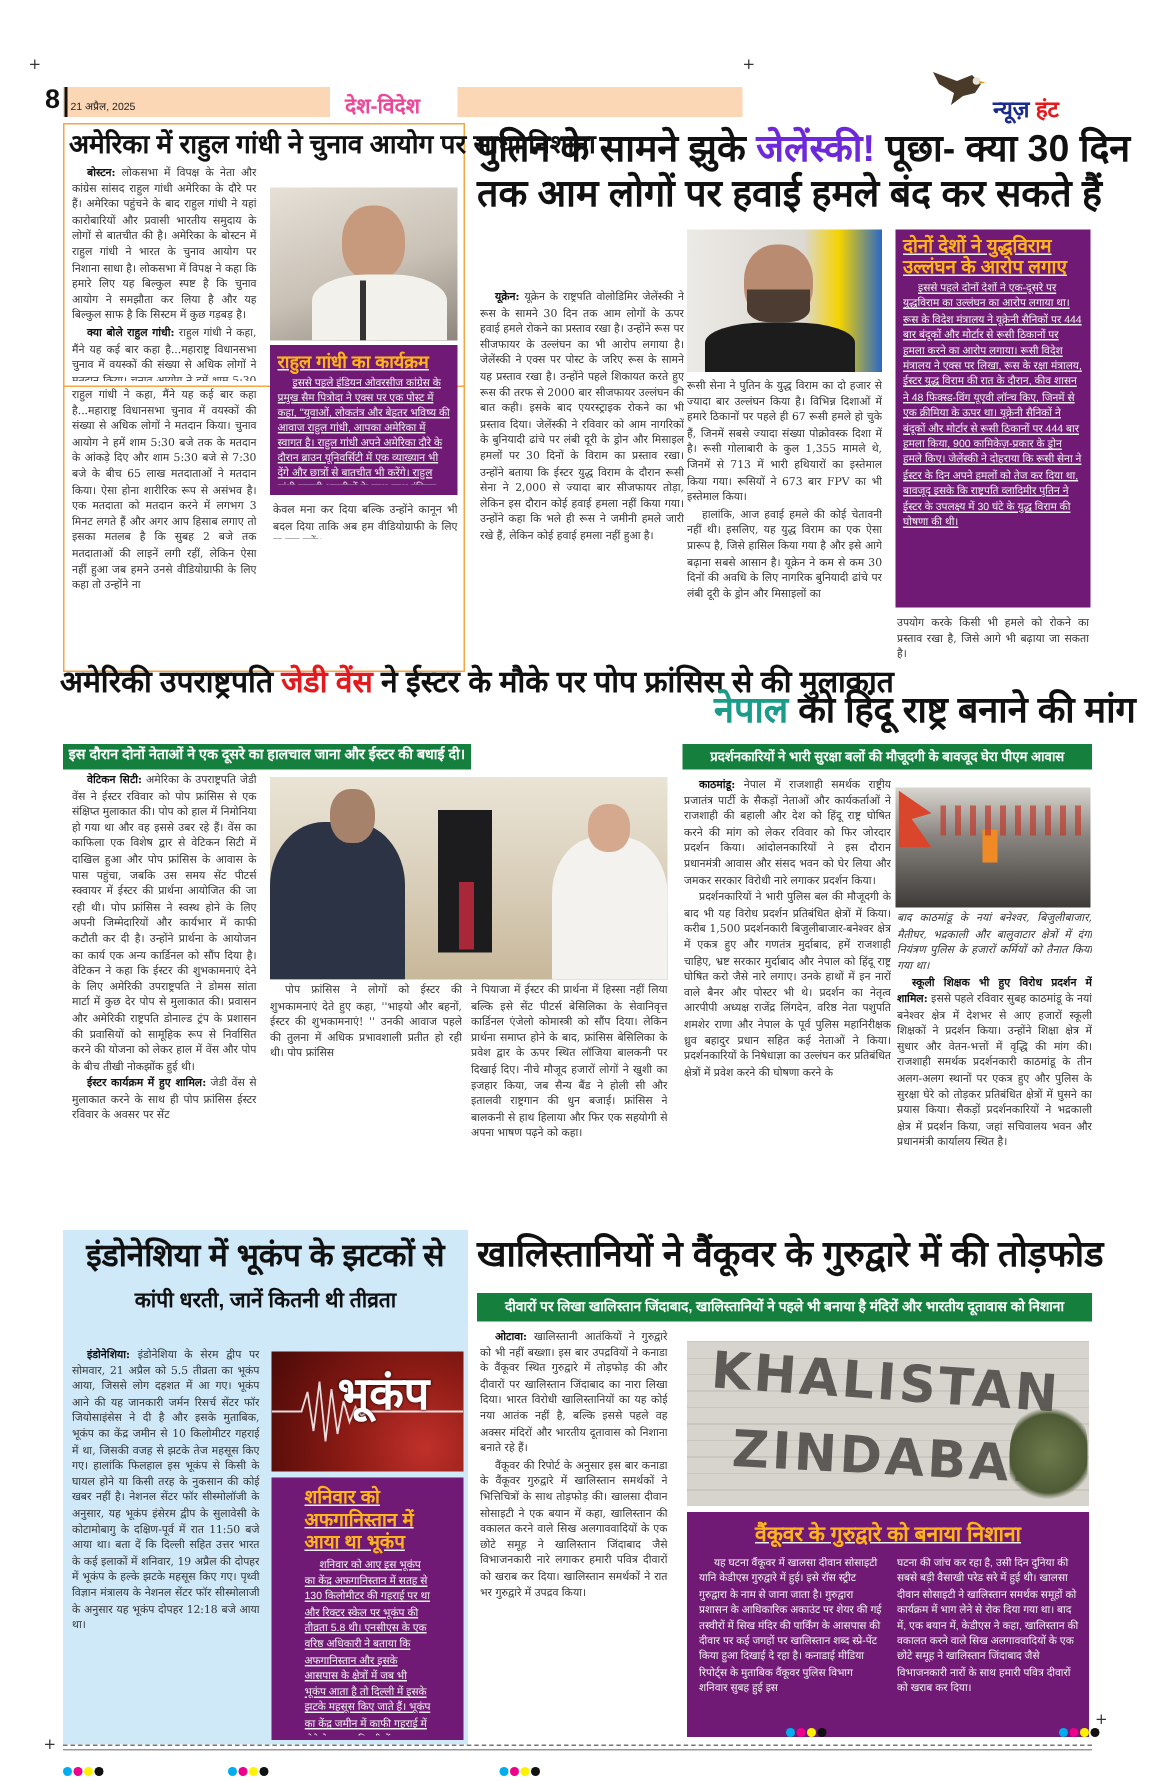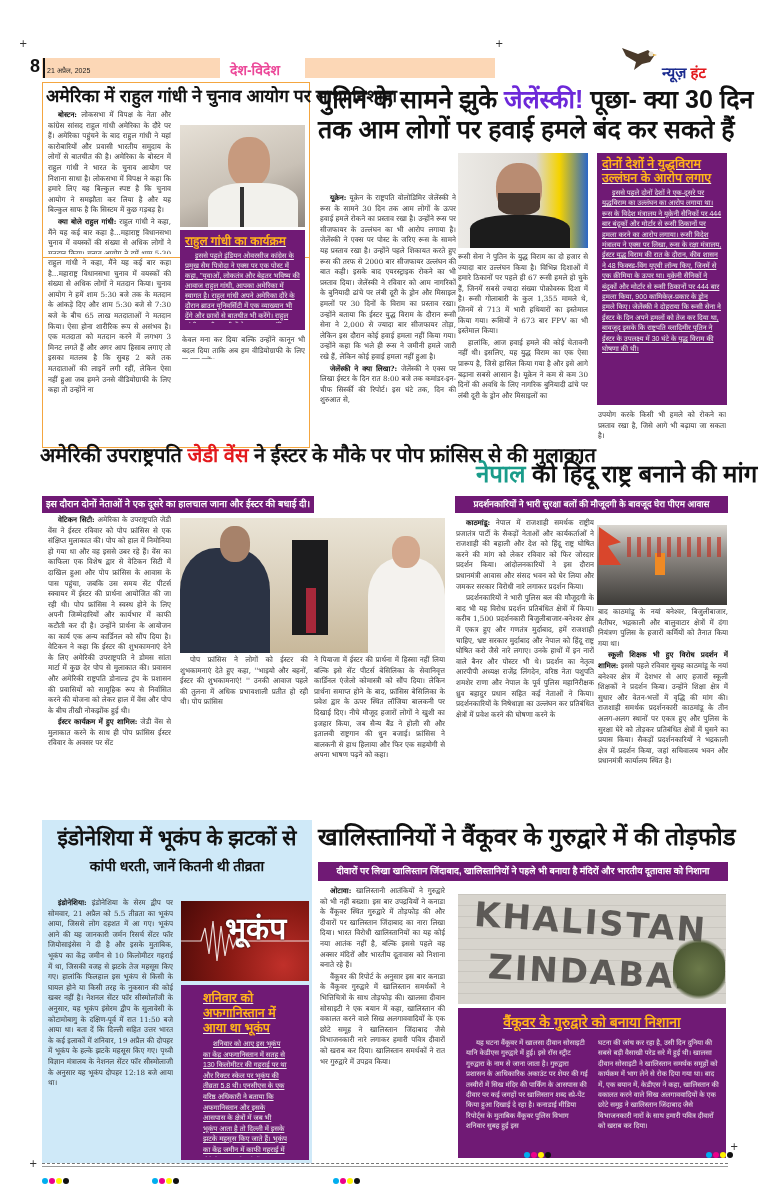--- a/index.html
+++ b/index.html
@@ -23,21 +23,21 @@
   .hl { font-family: "Liberation Sans Narrow", "Liberation Sans", sans-serif; font-weight: bold; color: #111; line-height: 1.05; white-space: nowrap; }
 
   
   .txt { font: 7.2px/10.6px "DejaVu Serif", serif; color: #333; text-align: justify; }
   .txt p { text-indent: 10px; margin-bottom: 1px; }
   .txt b { color: #111; }
   .dark-box { background: #701a75; color: #f2f2f2; text-decoration: underline; }
   .dark-box .box-title { font: bold 13px/15px "Liberation Sans", sans-serif; color: #ffb31a; }
   .dark-box .box-body { font: 7.6px/11px "Liberation Sans", sans-serif; color: #f0f0f0; text-indent: 10px; }
 
-  .blue-strip { background: #701a75; color: #fff; font: bold 10px/16px "Liberation Sans", sans-serif; text-align: center; white-space: nowrap; overflow: hidden; }
+  .blue-strip { background: #15803d; color: #fff; font: bold 10px/16px "Liberation Sans", sans-serif; text-align: center; white-space: nowrap; overflow: hidden; }
 
   .photo { position: absolute; overflow: hidden; }
   .regmarks span { display: inline-block; width: 6px; height: 6px; border-radius: 50%; margin-right: 1px; }
 </style>
 </head>
 <body>
 
 <div class="crop" style="left:19px;top:38px;">+</div>
 <div class="crop" style="left:495px;top:38px;">+</div>
 
@@ -78,21 +78,20 @@
   <p style="text-indent:0;"><span> राहुल गांधी ने कहा, मैंने यह कई बार कहा है...महाराष्ट्र विधानसभा चुनाव में वयस्कों की संख्या से अधिक लोगों ने मतदान किया। चुनाव आयोग ने हमें शाम 5:30 बजे तक के मतदान के आंकड़े दिए और शाम 5:30 बजे से 7:30 बजे के बीच 65 लाख मतदाताओं ने मतदान किया। ऐसा होना शारीरिक रूप से असंभव है। एक मतदाता को मतदान करने में लगभग 3 मिनट लगते हैं और अगर आप हिसाब लगाए तो इसका मतलब है कि सुबह 2 बजे तक मतदाताओं की लाइनें लगी रहीं, लेकिन ऐसा नहीं हुआ जब हमने उनसे वीडियोग्राफी के लिए कहा तो उन्होंने ना</span></p>
 </div>
 
 <div class="abs hl" style="left:318px;top:86px;font-size:25px;">
   <span>पुतिन के सामने झुके </span><span style="color:#6d28d9;">जेलेंस्की!</span><span> पूछा- क्या 30 दिन</span>
 </div>
 <div class="abs hl" style="left:318px;top:116px;font-size:25px;">तक आम लोगों पर हवाई हमले बंद कर सकते हैं</div>
 
 <div class="abs txt" style="left:320px;top:153px;width:136px;height:292px;overflow:hidden;margin-top:40px;">
   <p><b>यूक्रेन:</b><span> यूक्रेन के राष्ट्रपति वोलोडिमिर जेलेंस्की ने रूस के सामने 30 दिन तक आम लोगों के ऊपर हवाई हमले रोकने का प्रस्ताव रखा है। उन्होंने रूस पर सीजफायर के उल्लंघन का भी आरोप लगाया है। जेलेंस्की ने एक्स पर पोस्ट के जरिए रूस के सामने यह प्रस्ताव रखा है। उन्होंने पहले शिकायत करते हुए रूस की तरफ से 2000 बार सीजफायर उल्लंघन की बात कही। इसके बाद एयरस्ट्राइक रोकने का भी प्रस्ताव दिया। जेलेंस्की ने रविवार को आम नागरिकों के बुनियादी ढांचे पर लंबी दूरी के ड्रोन और मिसाइल हमलों पर 30 दिनों के विराम का प्रस्ताव रखा। उन्होंने बताया कि ईस्टर युद्ध विराम के दौरान रूसी सेना ने 2,000 से ज्यादा बार सीजफायर तोड़ा, लेकिन इस दौरान कोई हवाई हमला नहीं किया गया। उन्होंने कहा कि भले ही रूस ने जमीनी हमले जारी रखे हैं, लेकिन कोई हवाई हमला नहीं हुआ है।</span></p>
-  <p><b>जेलेंस्की ने क्या लिखा?:</b><span> जेलेंस्की ने एक्स पर लिखा ईस्टर के दिन रात 8:00 बजे तक कमांडर-इन-चीफ सिर्स्की की रिपोर्ट। इस घंटे तक, दिन की शुरुआत से,</span></p>
 </div>
 <div class="photo" style="left:458px;top:153px;width:130px;height:95px;background:linear-gradient(90deg,#eceae6 0%,#dcd8d2 60%,#f5d300 78%,#2a67c8 100%);">
   <div class="abs" style="left:38px;top:10px;width:46px;height:52px;border-radius:45%;background:#b98c72;"></div>
   <div class="abs" style="left:40px;top:40px;width:42px;height:22px;border-radius:0 0 40% 40%;background:#4d3c32;"></div>
   <div class="abs" style="left:12px;top:62px;width:100px;height:34px;border-radius:40% 40% 0 0;background:#1c1c1c;"></div>
 </div>
 <div class="abs txt" style="left:458px;top:252px;width:130px;height:193px;overflow:hidden;">
   <p style="text-indent:0;">रूसी सेना ने पुतिन के युद्ध विराम का दो हजार से ज्यादा बार उल्लंघन किया है। विभिन्न दिशाओं में हमारे ठिकानों पर पहले ही 67 रूसी हमले हो चुके हैं, जिनमें सबसे ज्यादा संख्या पोक्रोवस्क दिशा में है। रूसी गोलाबारी के कुल 1,355 मामले थे, जिनमें से 713 में भारी हथियारों का इस्तेमाल किया गया। रूसियों ने 673 बार FPV का भी इस्तेमाल किया।</p>
   <p>हालांकि, आज हवाई हमले की कोई चेतावनी नहीं थी। इसलिए, यह युद्ध विराम का एक ऐसा प्रारूप है, जिसे हासिल किया गया है और इसे आगे बढ़ाना सबसे आसान है। यूक्रेन ने कम से कम 30 दिनों की अवधि के लिए नागरिक बुनियादी ढांचे पर लंबी दूरी के ड्रोन और मिसाइलों का</p>
 </div>
@@ -132,21 +131,21 @@
 <div class="abs txt" style="left:456px;top:518px;width:138px;height:262px;overflow:hidden;">
   <p><b>काठमांडू:</b><span> नेपाल में राजशाही समर्थक राष्ट्रीय प्रजातंत्र पार्टी के सैकड़ों नेताओं और कार्यकर्ताओं ने राजशाही की बहाली और देश को हिंदू राष्ट्र घोषित करने की मांग को लेकर रविवार को फिर जोरदार प्रदर्शन किया। आंदोलनकारियों ने इस दौरान प्रधानमंत्री आवास और संसद भवन को घेर लिया और जमकर सरकार विरोधी नारे लगाकर प्रदर्शन किया।</span></p>
   <p>प्रदर्शनकारियों ने भारी पुलिस बल की मौजूदगी के बाद भी यह विरोध प्रदर्शन प्रतिबंधित क्षेत्रों में किया। करीब 1,500 प्रदर्शनकारी बिजुलीबाजार-बनेश्वर क्षेत्र में एकत्र हुए और गणतंत्र मुर्दाबाद, हमें राजशाही चाहिए, भ्रष्ट सरकार मुर्दाबाद और नेपाल को हिंदू राष्ट्र घोषित करो जैसे नारे लगाए। उनके हाथों में इन नारों वाले बैनर और पोस्टर भी थे। प्रदर्शन का नेतृत्व आरपीपी अध्यक्ष राजेंद्र लिंगदेन, वरिष्ठ नेता पशुपति शमशेर राणा और नेपाल के पूर्व पुलिस महानिरीक्षक ध्रुव बहादुर प्रधान सहित कई नेताओं ने किया। प्रदर्शनकारियों के निषेधाज्ञा का उल्लंघन कर प्रतिबंधित क्षेत्रों में प्रवेश करने की घोषणा करने के</p>
 </div>
 <div class="photo" style="left:597px;top:525px;width:130px;height:80px;background:linear-gradient(180deg,#d9d6d0 0%,#8a8580 40%,#3d3b38 100%);">
   <div class="abs" style="left:2px;top:2px;width:22px;height:38px;background:#d9462c;clip-path:polygon(0 0,100% 40%,40% 50%,100% 100%,0 100%);"></div>
   <div class="abs" style="left:58px;top:28px;width:10px;height:22px;background:#f08a24;"></div>
   <div class="abs" style="left:30px;top:12px;width:96px;height:20px;background:repeating-linear-gradient(90deg,#c0392b 0 4px,transparent 4px 10px);opacity:.7;"></div>
 </div>
 <div class="abs txt" style="left:598px;top:607px;width:130px;height:173px;overflow:hidden;">
-  <p style="text-indent:0;">बाद काठमांडू के नयां बनेश्वर, बिजुलीबाजार, मैतीघर, भद्रकाली और बालुवाटार क्षेत्रों में दंगा नियंत्रण पुलिस के हजारों कर्मियों को तैनात किया गया था।</p>
+  <p style="text-indent:0;font-style:italic;">बाद काठमांडू के नयां बनेश्वर, बिजुलीबाजार, मैतीघर, भद्रकाली और बालुवाटार क्षेत्रों में दंगा नियंत्रण पुलिस के हजारों कर्मियों को तैनात किया गया था।</p>
   <p><b>स्कूली शिक्षक भी हुए विरोध प्रदर्शन में शामिल:</b><span> इससे पहले रविवार सुबह काठमांडू के नयां बनेश्वर क्षेत्र में देशभर से आए हजारों स्कूली शिक्षकों ने प्रदर्शन किया। उन्होंने शिक्षा क्षेत्र में सुधार और वेतन-भत्तों में वृद्धि की मांग की। राजशाही समर्थक प्रदर्शनकारी काठमांडू के तीन अलग-अलग स्थानों पर एकत्र हुए और पुलिस के सुरक्षा घेरे को तोड़कर प्रतिबंधित क्षेत्रों में घुसने का प्रयास किया। सैकड़ों प्रदर्शनकारियों ने भद्रकाली क्षेत्र में प्रदर्शन किया, जहां सचिवालय भवन और प्रधानमंत्री कार्यालय स्थित है।</span></p>
 </div>
 
 <div class="abs" style="left:42px;top:820px;width:270px;height:343px;background:#cfe9f8;"></div>
 <div class="abs hl" style="left:46px;top:823px;width:262px;font-size:21px;text-align:center;line-height:29px;">इंडोनेशिया में भूकंप के झटकों से</div>
 <div class="abs hl" style="left:46px;top:852px;width:262px;font-size:14px;text-align:center;line-height:29px;">कांपी धरती, जानें कितनी थी तीव्रता</div>
 <div class="abs txt" style="left:48px;top:898px;width:125px;height:262px;overflow:hidden;">
   <p><b>इंडोनेशिया:</b><span> इंडोनेशिया के सेरम द्वीप पर सोमवार, 21 अप्रैल को 5.5 तीव्रता का भूकंप आया, जिससे लोग दहशत में आ गए। भूकंप आने की यह जानकारी जर्मन रिसर्च सेंटर फॉर जियोसाइंसेस ने दी है और इसके मुताबिक, भूकंप का केंद्र जमीन से 10 किलोमीटर गहराई में था, जिसकी वजह से झटके तेज महसूस किए गए। हालांकि फिलहाल इस भूकंप से किसी के घायल होने या किसी तरह के नुकसान की कोई खबर नहीं है। नेशनल सेंटर फॉर सीस्मोलॉजी के अनुसार, यह भूकंप इंसेरम द्वीप के सुलावेसी के कोटामोबागु के दक्षिण-पूर्व में रात 11:50 बजे आया था। बता दें कि दिल्ली सहित उत्तर भारत के कई इलाकों में शनिवार, 19 अप्रैल की दोपहर में भूकंप के हल्के झटके महसूस किए गए। पृथ्वी विज्ञान मंत्रालय के नेशनल सेंटर फॉर सीस्मोलाजी के अनुसार यह भूकंप दोपहर 12:18 बजे आया था।</span></p>
 </div>
 <div class="photo" style="left:181px;top:901px;width:128px;height:80px;background:radial-gradient(circle at 80% 80%,#c0302a 0%,#8a1a14 45%,#4a0a08 100%);">

